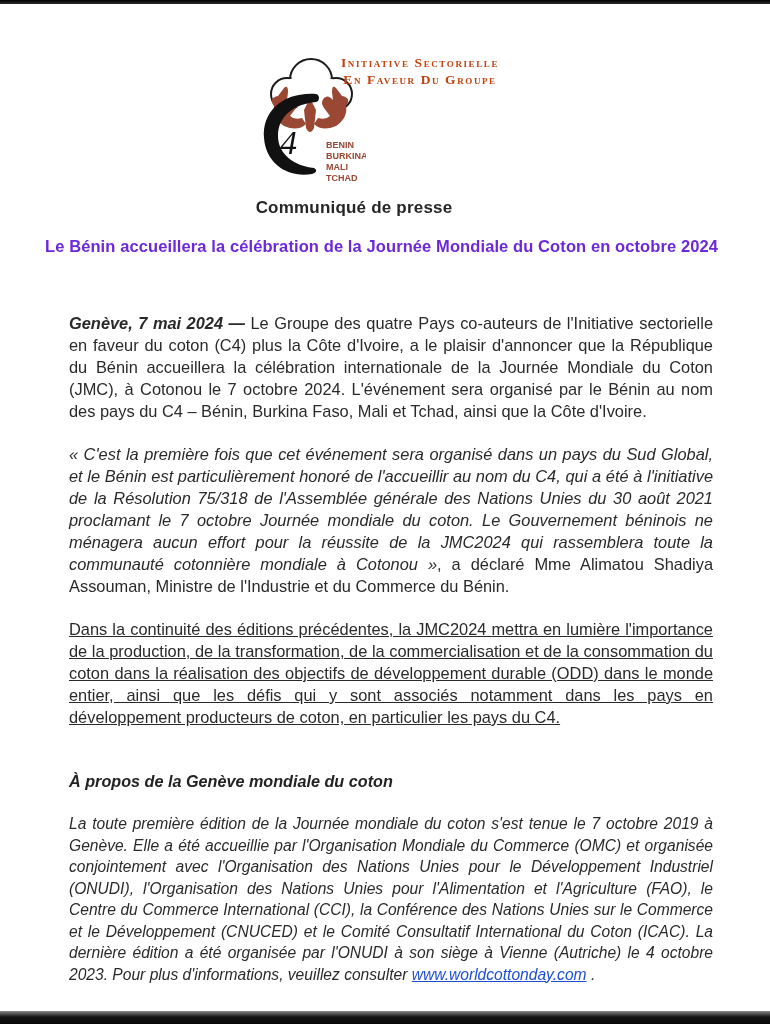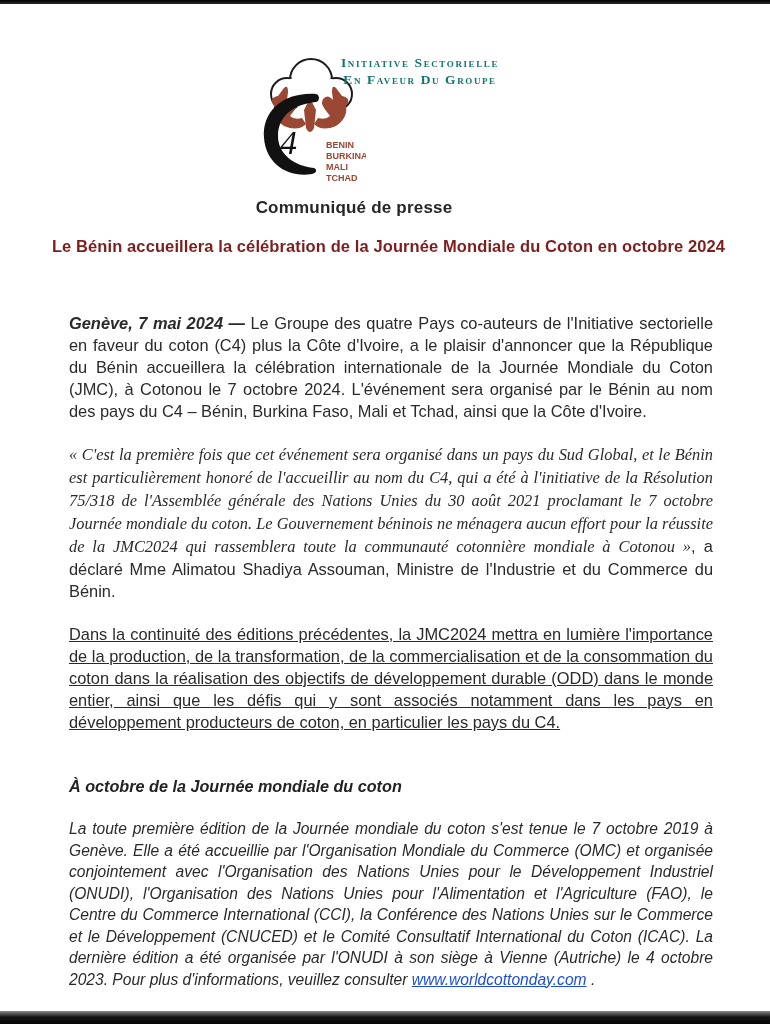--- a/index.html
+++ b/index.html
@@ -14,37 +14,37 @@
   }
   .bar-bottom{
     position:absolute;bottom:0;left:0;width:770px;height:13px;
     background:linear-gradient(#8a8a8a,#151515 45%,#050505);
   }
   .logo-wrap{position:absolute;left:254px;top:54px;width:112px;height:128px;}
   .wordmark{
     position:absolute;left:340px;top:54px;width:160px;
     font-family:"Liberation Serif","DejaVu Serif",serif;
     font-variant:small-caps;letter-spacing:1.6px;
-    font-size:13.5px;line-height:17px;color:#0f766e;text-align:center;font-weight:600;
+    font-size:13.5px;line-height:17px;color:#c2410c;text-align:center;font-weight:600;
   }
   .doc-title{
     position:absolute;top:198px;left:0;width:708px;text-align:center;
     font-weight:bold;font-size:17px;color:#262626;letter-spacing:.2px;
   }
   .doc-headline{
-    position:absolute;top:237px;left:45px;width:680px;text-align:right;
-    font-weight:bold;font-size:16.5px;color:#7f1d1d;letter-spacing:.1px;
+    position:absolute;top:237px;left:45px;width:680px;text-align:left;
+    font-weight:bold;font-size:16.5px;color:#6d28d9;letter-spacing:.1px;
   }
   .content{
     position:absolute;left:57px;top:312px;width:656px;
     font-size:16.4px;line-height:22px;color:#2a2a2a;text-align:justify;
   }
   .content p{margin:0 0 21px 12px;}
   .dateline{font-weight:bold;font-style:italic;}
-  .quote{font-style:italic;font-family:Liberation Serif, serif;}
+  .quote{font-style:italic;}
   .para3{margin-bottom:0 !important;text-decoration:underline;}
   .about{margin-top:42px;}
   .about-heading{
     font-weight:bold;font-style:italic;font-size:16.2px;margin:0 0 2px 0;color:#232323;
   }
   .about-text{
     font-style:italic;font-size:15.6px;line-height:21.5px;margin:0;color:#2a2a2a;text-align:justify;
   }
   .about-link{
     color:#1d4ed8;text-decoration:underline;cursor:pointer;font-style:italic;
@@ -94,18 +94,18 @@
 <div class="doc-headline">Le Bénin accueillera la célébration de la Journée Mondiale du Coton en octobre 2024</div>
 
 <div class="content">
   <p><span class="dateline">Genève, 7 mai 2024 —</span><span> Le Groupe des quatre Pays co-auteurs de l'Initiative sectorielle en faveur du coton (C4) plus la Côte d'Ivoire, a le plaisir d'annoncer que la République du Bénin accueillera la célébration internationale de la Journée Mondiale du Coton (JMC), à Cotonou le 7 octobre 2024. L'événement sera organisé par le Bénin au nom des pays du C4 – Bénin, Burkina Faso, Mali et Tchad, ainsi que la Côte d'Ivoire.</span></p>
 
   <p><span class="quote">« C'est la première fois que cet événement sera organisé dans un pays du Sud Global, et le Bénin est particulièrement honoré de l'accueillir au nom du C4, qui a été à l'initiative de la Résolution 75/318 de l'Assemblée générale des Nations Unies du 30 août 2021 proclamant le 7 octobre Journée mondiale du coton. Le Gouvernement béninois ne ménagera aucun effort pour la réussite de la JMC2024 qui rassemblera toute la communauté cotonnière mondiale à Cotonou »</span><span>, a déclaré Mme Alimatou Shadiya Assouman, Ministre de l'Industrie et du Commerce du Bénin.</span></p>
 
   <p class="para3">Dans la continuité des éditions précédentes, la JMC2024 mettra en lumière l'importance de la production, de la transformation, de la commercialisation et de la consommation du coton dans la réalisation des objectifs de développement durable (ODD) dans le monde entier, ainsi que les défis qui y sont associés notamment dans les pays en développement producteurs de coton, en particulier les pays du C4.</p>
 
   <section class="about">
-    <p class="about-heading">À octobre de la Journée mondiale du coton</p>
+    <p class="about-heading">À propos de la Genève mondiale du coton</p>
     <p class="about-text"><span>La toute première édition de la Journée mondiale du coton s'est tenue le 7 octobre 2019 à Genève. Elle a été accueillie par l'Organisation Mondiale du Commerce (OMC) et organisée conjointement avec l'Organisation des Nations Unies pour le Développement Industriel (ONUDI), l'Organisation des Nations Unies pour l'Alimentation et l'Agriculture (FAO), le Centre du Commerce International (CCI), la Conférence des Nations Unies sur le Commerce et le Développement (CNUCED) et le Comité Consultatif International du Coton (ICAC). La dernière édition a été organisée par l'ONUDI à son siège à Vienne (Autriche) le 4 octobre 2023. Pour plus d'informations, veuillez consulter </span><a class="about-link">www.worldcottonday.com</a><span> .</span></p>
   </section>
 </div>
 
 <div class="bar-bottom"></div>
 
 </body></html>

